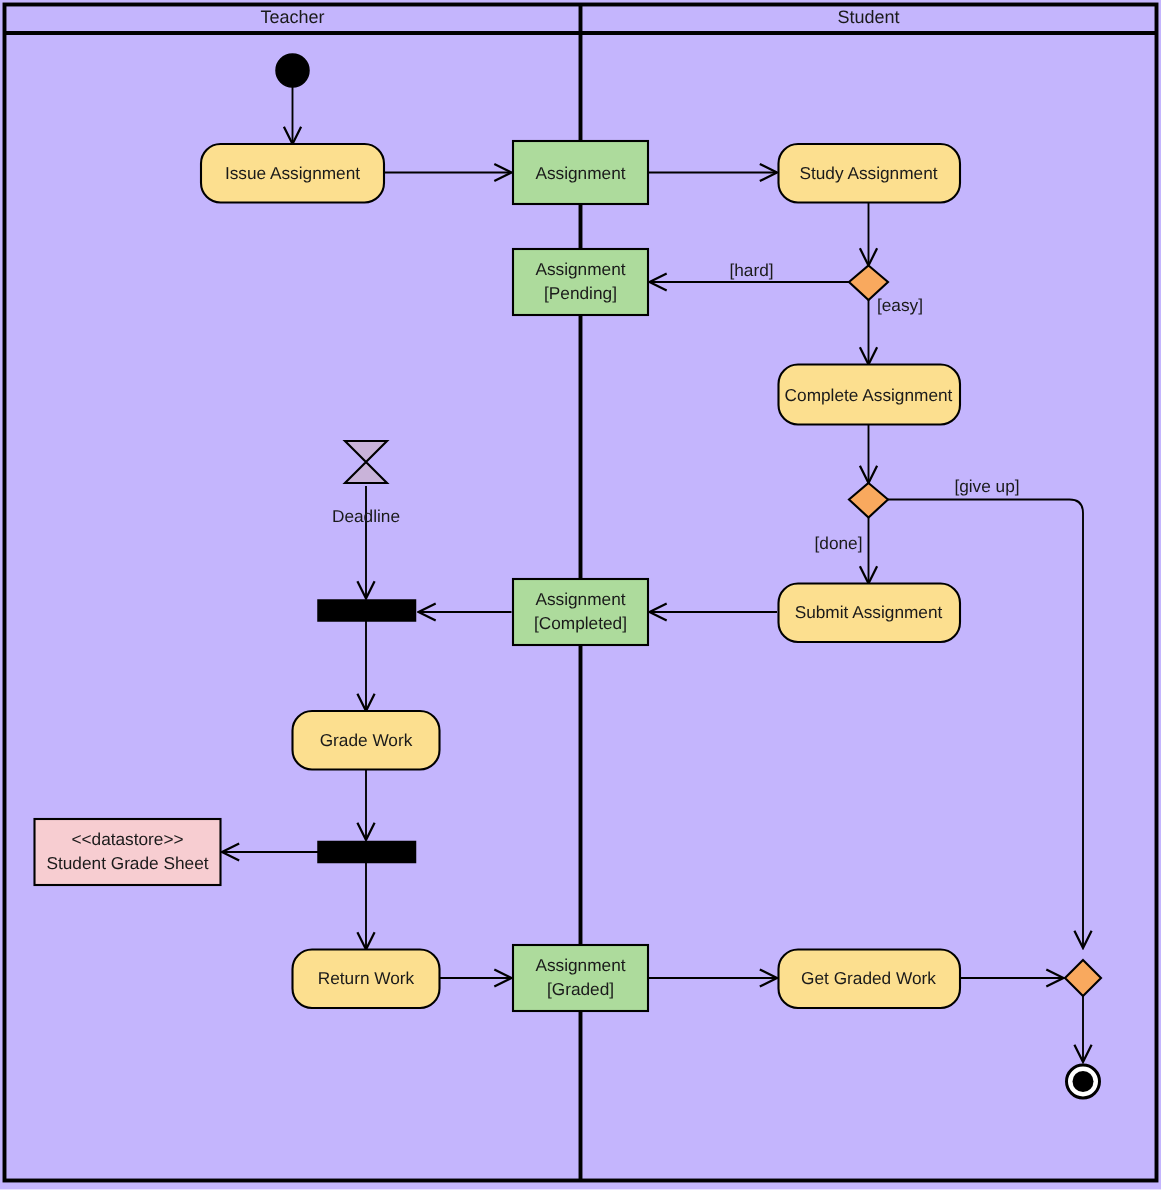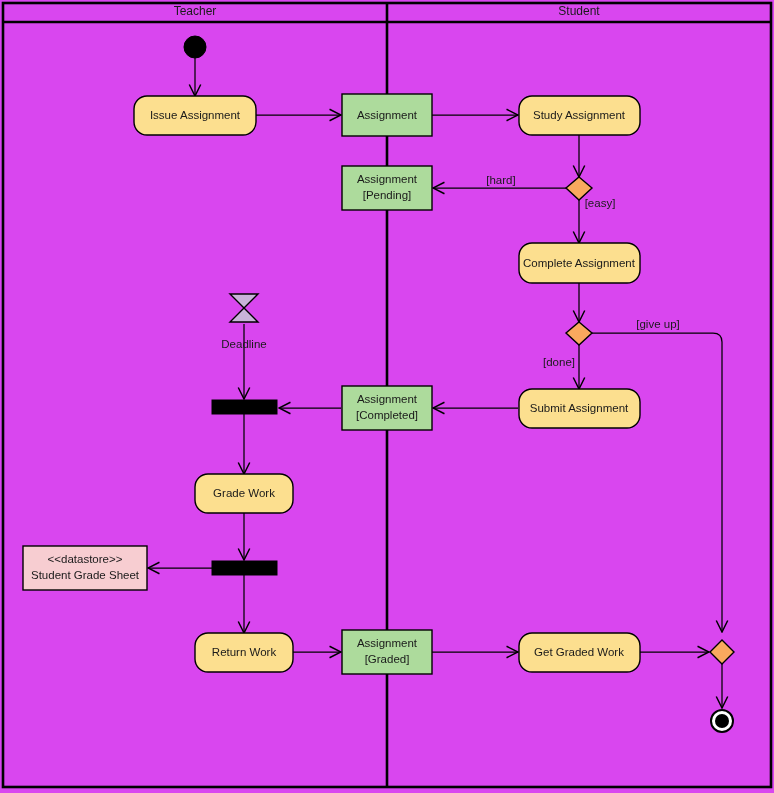--- a/index.html
+++ b/index.html
@@ -5,21 +5,21 @@
   html, body {
     margin: 0;
     padding: 0;
     background: #ffffff;
     font-family: "Liberation Sans", sans-serif;
   }
   #canvas {
     position: relative;
     width: 774px;
     height: 793px;
-    background: #d946ef;
+    background: #c4b5fd;
     overflow: hidden;
   }
   svg#diagram {
     position: absolute;
     left: 0;
     top: 0;
     width: 774px;
     height: 793px;
   }
   .lane-title {

